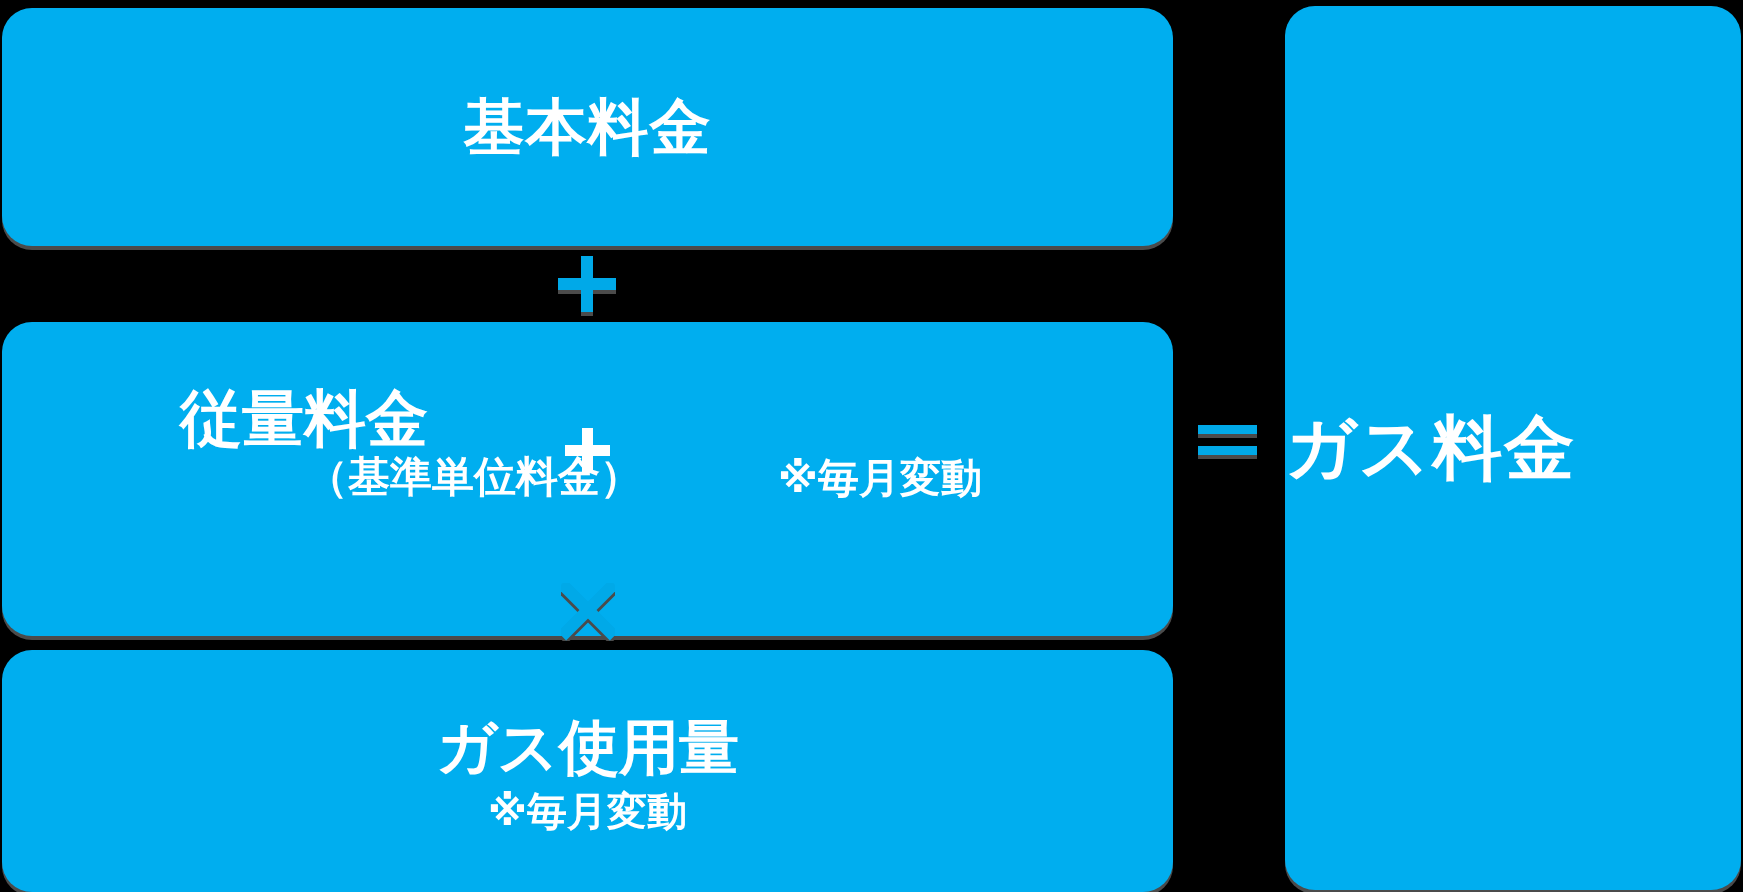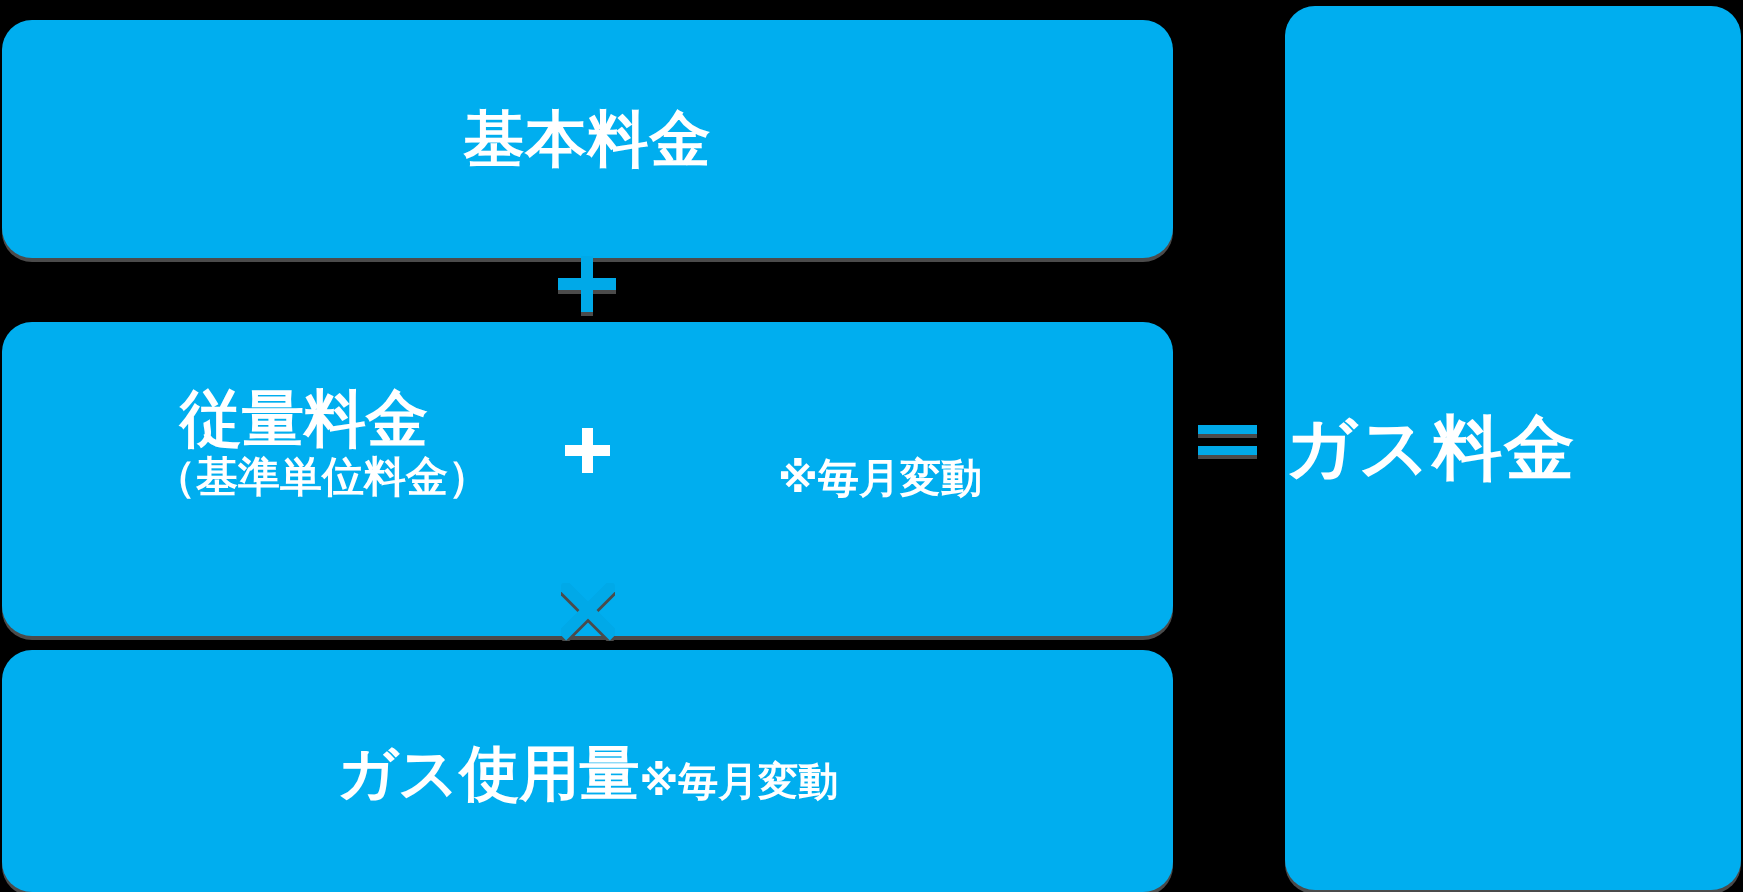--- a/index.html
+++ b/index.html
@@ -22,33 +22,33 @@
     height:892px;
     background:var(--background);
     overflow:hidden;
   }
   .box{
     position:absolute;
     background:var(--box-blue);
     border-radius:30px;
     box-shadow:0 4px 0 var(--shadow-gray);
   }
-  .box-basic{left:2px;top:20px;width:1171px;height:238px;display:flex;align-items:center;justify-content:center;}
+  .box-basic{left:2px;top:8px;width:1171px;height:238px;display:flex;align-items:center;justify-content:center;}
   .box-volume{left:2px;top:322px;width:1171px;height:314px;}
-  .box-usage{left:2px;top:650px;width:1171px;height:242px;display:flex;flex-direction:row;align-items:center;justify-content:center;padding-top:6px;}
+  .box-usage{left:2px;top:650px;width:1171px;height:242px;display:flex;flex-direction:column;align-items:center;justify-content:center;padding-top:6px;}
   .box-total{left:1285px;top:6px;width:456px;height:884px;display:flex;align-items:center;justify-content:flex-start;}
 
   .label-xl{font-size:61px;line-height:1;letter-spacing:1px;}
   .label-total{font-size:70px;line-height:1;letter-spacing:2px;}
   .label-sub{font-size:42px;line-height:1;}
   .label-note{font-size:41px;line-height:1;}
 
   
   .vol-main-left{position:absolute;left:0;top:66px;width:604px;text-align:center;font-size:62px;line-height:1;}
-  .vol-sub-left{position:absolute;left:0;top:134px;width:640px;text-align:center;}
+  .vol-sub-left{position:absolute;left:0;top:134px;width:640px;text-align:right;}
   .vol-main-right{position:absolute;left:676px;top:68px;width:404px;text-align:center;font-size:60px;line-height:1;}
   .vol-note-right{position:absolute;left:676px;top:136px;width:404px;text-align:center;}
   .plus-inline{position:absolute;left:563px;top:106px;}
 
   
   .usage-label{font-size:60px;line-height:1;}
   .usage-note{margin-top:13px;font-size:40px;line-height:1;}
 
   
   .op{position:absolute;}

